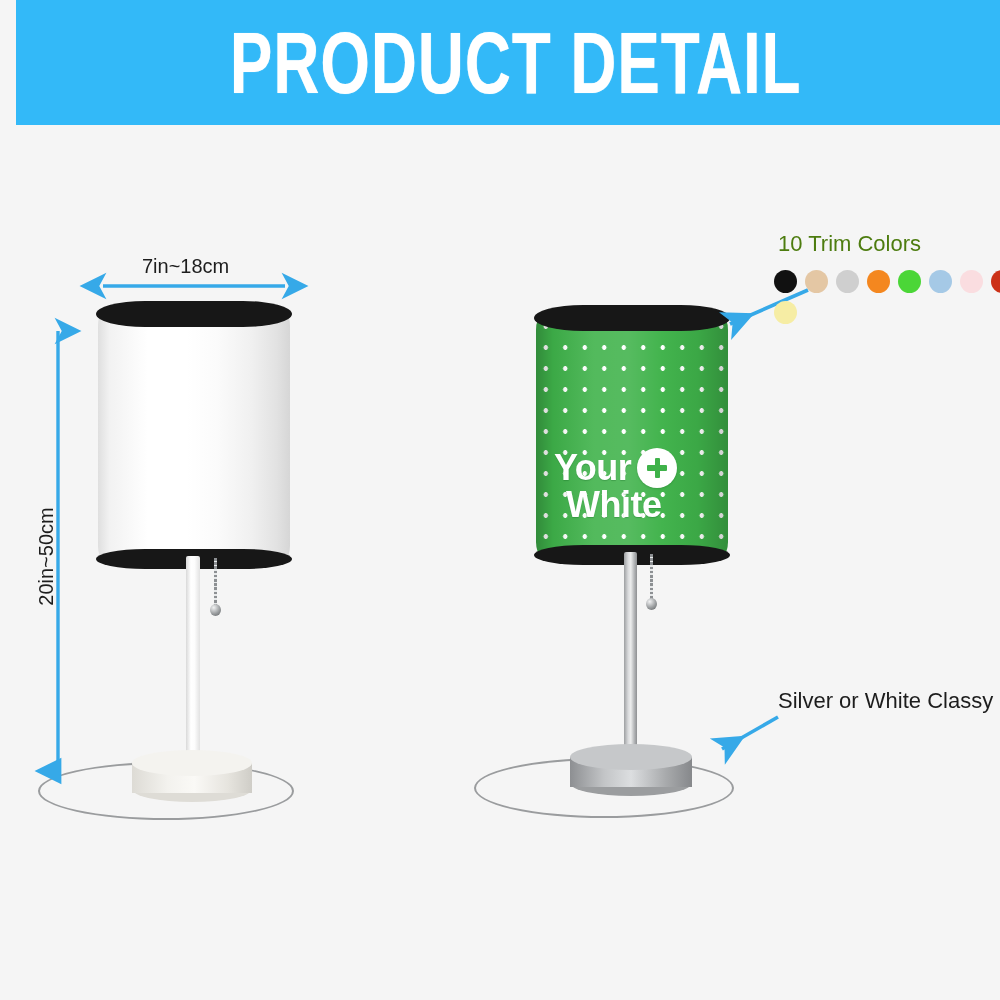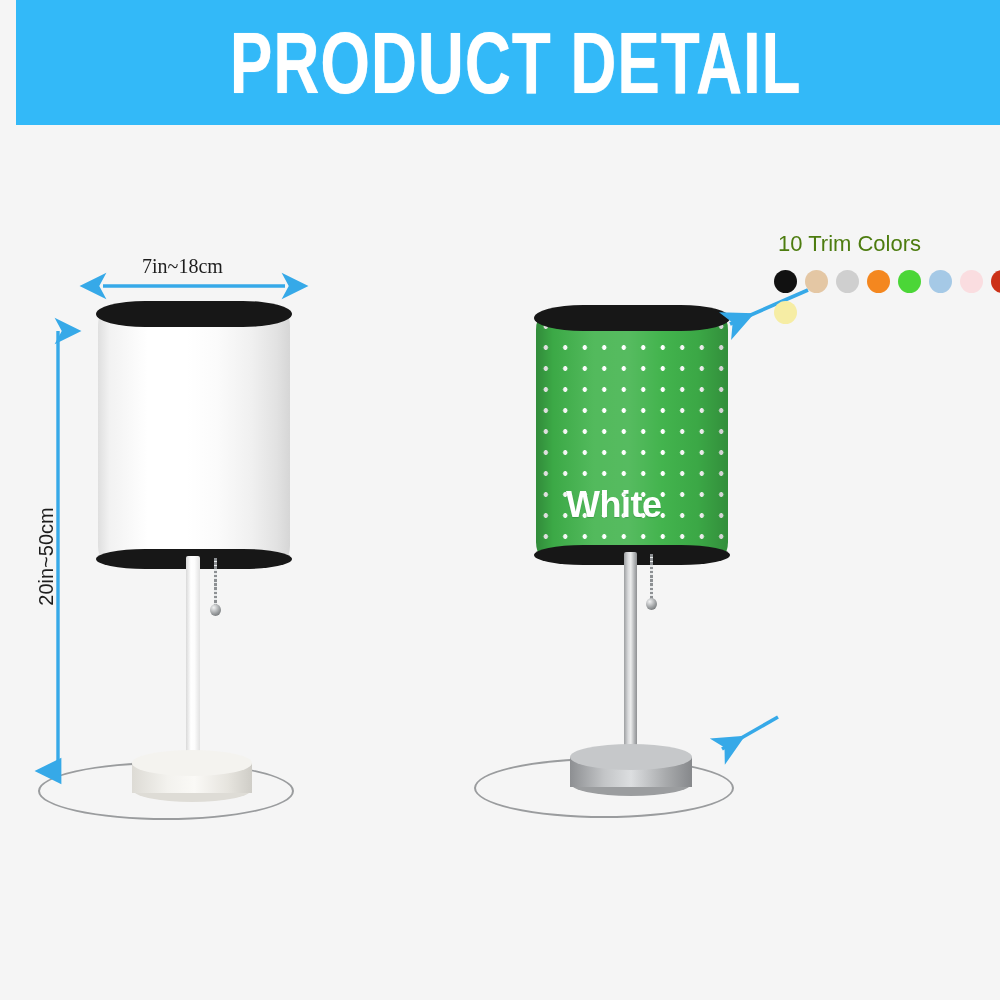--- a/index.html
+++ b/index.html
@@ -28,21 +28,21 @@
     transform-origin:center center;
     line-height:1;
     white-space:nowrap;
     text-shadow:0 0 1px rgba(255,255,255,.6);
   }
 
   
   .label{
     position:absolute;
     color:#1d1d1d;
-    font-family:Liberation Serif, serif;
+    font-family:Liberation Sans, sans-serif;
     font-size:20px;
     font-weight:400;
     white-space:nowrap;
   }
   .label.big{font-size:22px;}
 
   
   .lamp{position:absolute;}
 
   .shade{position:absolute;}
@@ -229,20 +229,24 @@
     </defs>
     <line x1="10" y1="9" x2="10" y2="449" stroke="#36a9e8" stroke-width="3.4" marker-start="url(#arrU)" marker-end="url(#arrD)"></line>
   </svg>
   <div class="vert-label" style="left:-40px;top:545px;width:140px;text-align:center;">20in~50cm</div>
 
   <div class="lamp">
 
     <div class="shade shade-green" style="left:520px;top:316px;width:192px;height:240px;">
       <div class="body">
         <div class="design">
+          <div class="design-row1">
+            <span>Your</span>
+            <span class="plus-badge"></span>
+          </div>
           <div class="design-row2">White</div>
         </div>
       </div>
       <div class="trim-top" style="top:-11px;"></div>
       <div class="trim-bot" style="bottom:-9px;"></div>
     </div>
 
     <div class="pole pole-silver" style="left:608px;top:552px;width:13px;height:208px;"></div>
 
     <div class="chain" style="left:634px;top:554px;width:14px;height:62px;">
@@ -279,20 +283,21 @@
       <span class="swatch" style="background:#4bd637;"></span>
       <span class="swatch" style="background:#a5c9e6;"></span>
       <span class="swatch" style="background:#fadde0;"></span>
       <span class="swatch" style="background:#cc3117;"></span>
     </div>
     <div class="swatch-row">
       <span class="swatch" style="background:#f6eda4;"></span>
     </div>
   </div>
 
+  <div class="label big" style="left:762px;top:688px;">Silver or White Classy</div>
   <svg class="arrow-svg" style="left:692px;top:712px;" width="78" height="48">
     <defs>
       <marker id="arrBase" markerWidth="10" markerHeight="10" refX="8" refY="5" orient="auto">
         <path d="M9.5,0.8 L0.6,5 L9.5,9.2 L7.2,5 Z" fill="#36a9e8"></path>
       </marker>
     </defs>
     <line x1="70" y1="5" x2="14" y2="37" stroke="#36a9e8" stroke-width="3.6" marker-end="url(#arrBase)"></line>
   </svg>
 
 </div>

